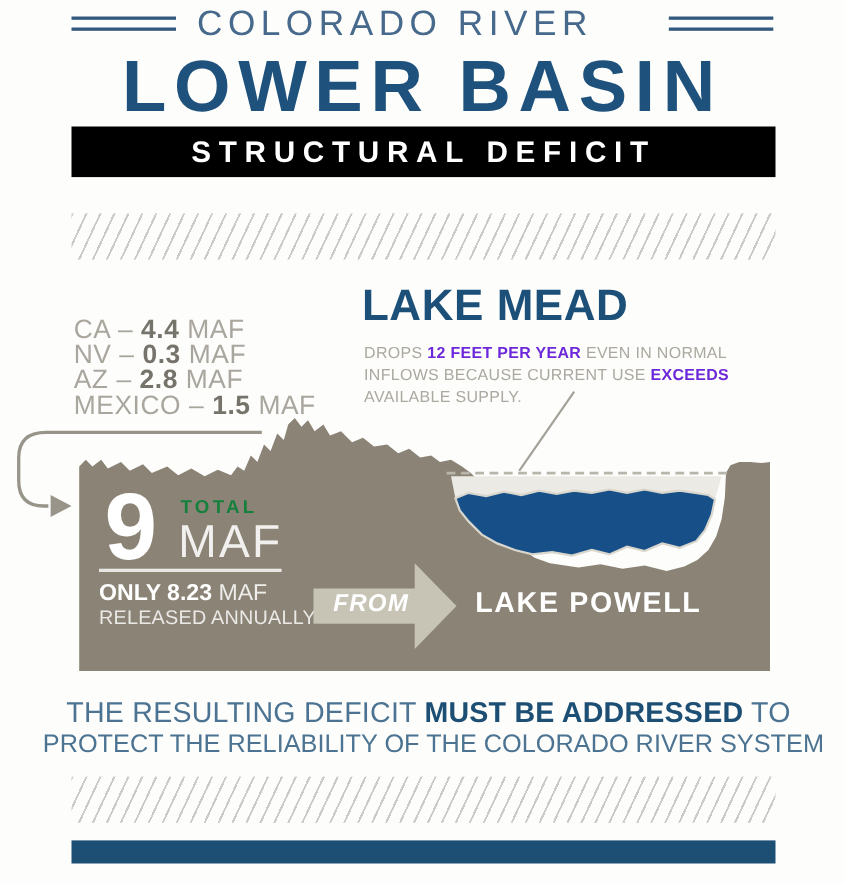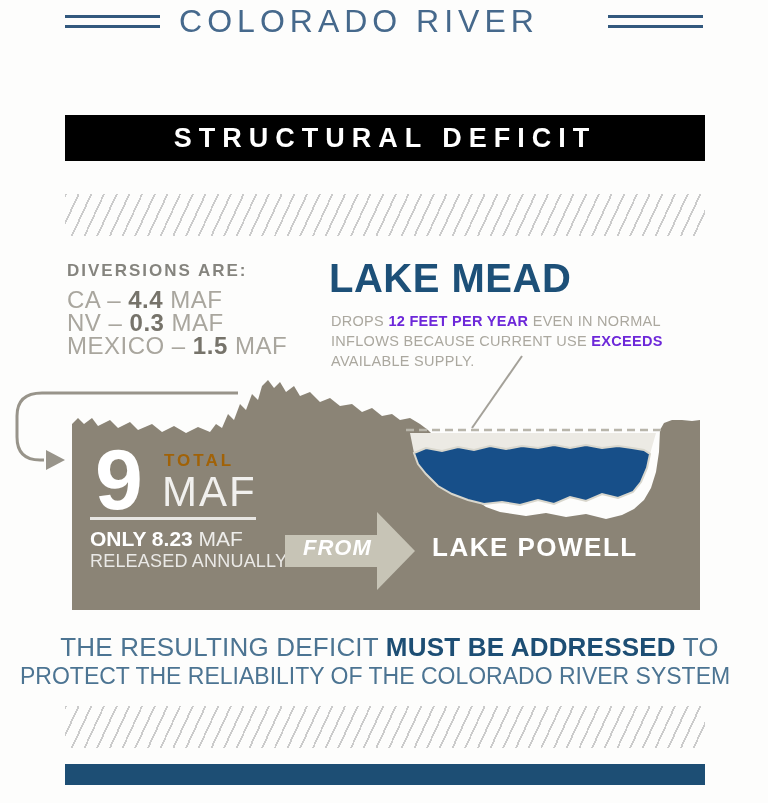--- a/index.html
+++ b/index.html
@@ -30,54 +30,55 @@
   .div-list b { color:#76736a; }
 
   
   .mead-title { top:256px; left:329px; font-size:40px; font-weight:700; letter-spacing:0.5px; color:#1d5078; }
   .mead-desc { top:311px; left:331px; width:392px; font-size:14.5px; line-height:20px;
                letter-spacing:0.3px; color:#aba89f; }
   .mead-desc b { color:#6d28d9; }
 
   
   .big-nine { top:436px; left:95px; font-size:86px; font-weight:700; color:#ffffff; line-height:1; }
-  .total-label { top:451px; left:164px; font-size:17px; font-weight:700; letter-spacing:3px; color:#a16207; }
+  .total-label { top:451px; left:164px; font-size:17px; font-weight:700; letter-spacing:3px; color:#15803d; }
   .total-unit { top:468px; left:162px; font-size:42px; font-weight:400; letter-spacing:2px; color:rgba(255,255,255,0.88); }
   .divider { top:517px; left:90px; width:166px; height:2.5px; background:rgba(255,255,255,0.8); }
   .released { top:527px; left:90px; font-size:21px; color:rgba(255,255,255,0.85); }
   .released b { color:#ffffff; }
   .released-sub { top:551px; left:90px; font-size:18px; color:rgba(255,255,255,0.82); letter-spacing:0.2px; }
   .from-label { top:535px; left:303px; font-size:22px; font-weight:700; font-style:italic; color:#ffffff; letter-spacing:1px; }
   .powell-label { top:532px; left:432px; font-size:26px; font-weight:700; letter-spacing:1.5px; color:#ffffff; white-space:nowrap; }
 
   
   .footer-1 { top:632px; left:0; width:768px; text-align:center; font-size:26px; color:#4c7492;
               letter-spacing:0.2px; white-space:nowrap;padding-left:11px; }
   .footer-1 b { color:#1d4e74; }
-  .footer-2 { top:663px; left:0; width:700px; text-align:center; font-size:23px; color:#4c7492;
+  .footer-2 { top:663px; left:0; width:768px; text-align:center; font-size:23px; color:#4c7492;
               letter-spacing:0px; white-space:nowrap;padding-left:20px; }
   .bottom-bar { top:764px; left:65px; width:640px; height:21px; background:#1d4e74; }
 </style>
 </head>
 <body>
 
 <div class="page">
 
   <div class="abs kicker">COLORADO RIVER</div>
   <div class="abs rule2 rule-left"></div>
   <div class="abs rule2 rule-right"></div>
+  <div class="abs main-title">LOWER BASIN</div>
   <div class="abs banner">
     <div class="banner-text">STRUCTURAL DEFICIT</div>
   </div>
   <div class="abs hatch hatch-top"></div>
 
-  <div class="abs div-heading">DIVERSIONS ARE:</div>
   <div class="abs div-list">
     <div><span>CA – </span><b>4.4</b><span> MAF</span></div>
     <div><span>NV – </span><b>0.3</b><span> MAF</span></div>
+    <div><span>AZ – </span><b>2.8</b><span> MAF</span></div>
     <div><span>MEXICO – </span><b>1.5</b><span> MAF</span></div>
   </div>
 
   <div class="abs mead-title">LAKE MEAD</div>
   <div class="abs mead-desc">
     <span>DROPS </span><b>12 FEET PER YEAR</b><span> EVEN IN NORMAL INFLOWS BECAUSE CURRENT USE </span><b>EXCEEDS</b><span> AVAILABLE SUPPLY.</span>
   </div>
 
   <svg class="abs" style="left:12px; top:388px;" width="235" height="90" viewBox="0 0 235 90">
     <path d="M 226,5 L 30,5 Q 5,5 5,28 L 5,49 Q 5,72 28,72 L 32,72" fill="none" stroke="#98948a" stroke-width="3"></path>

